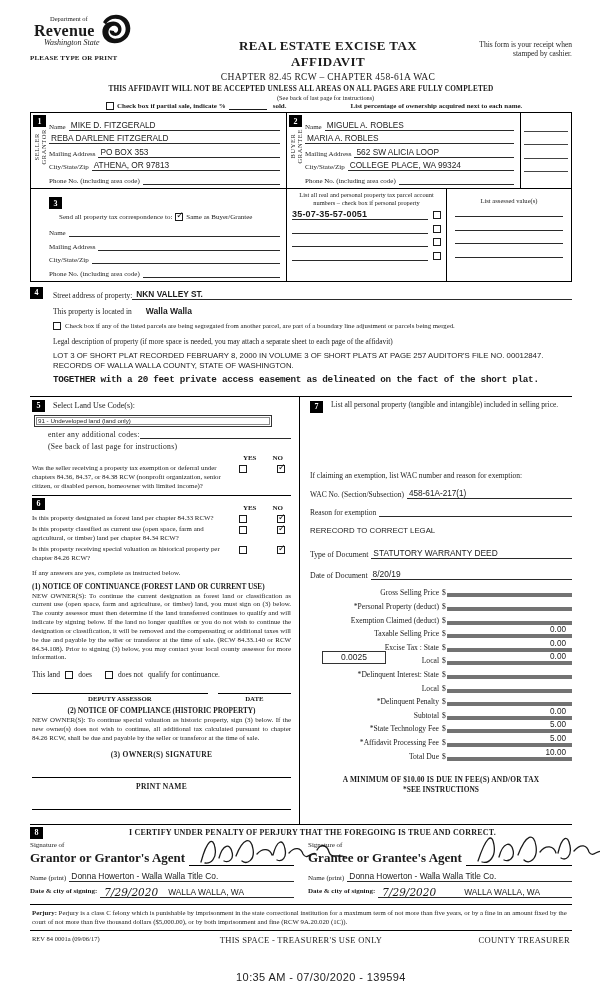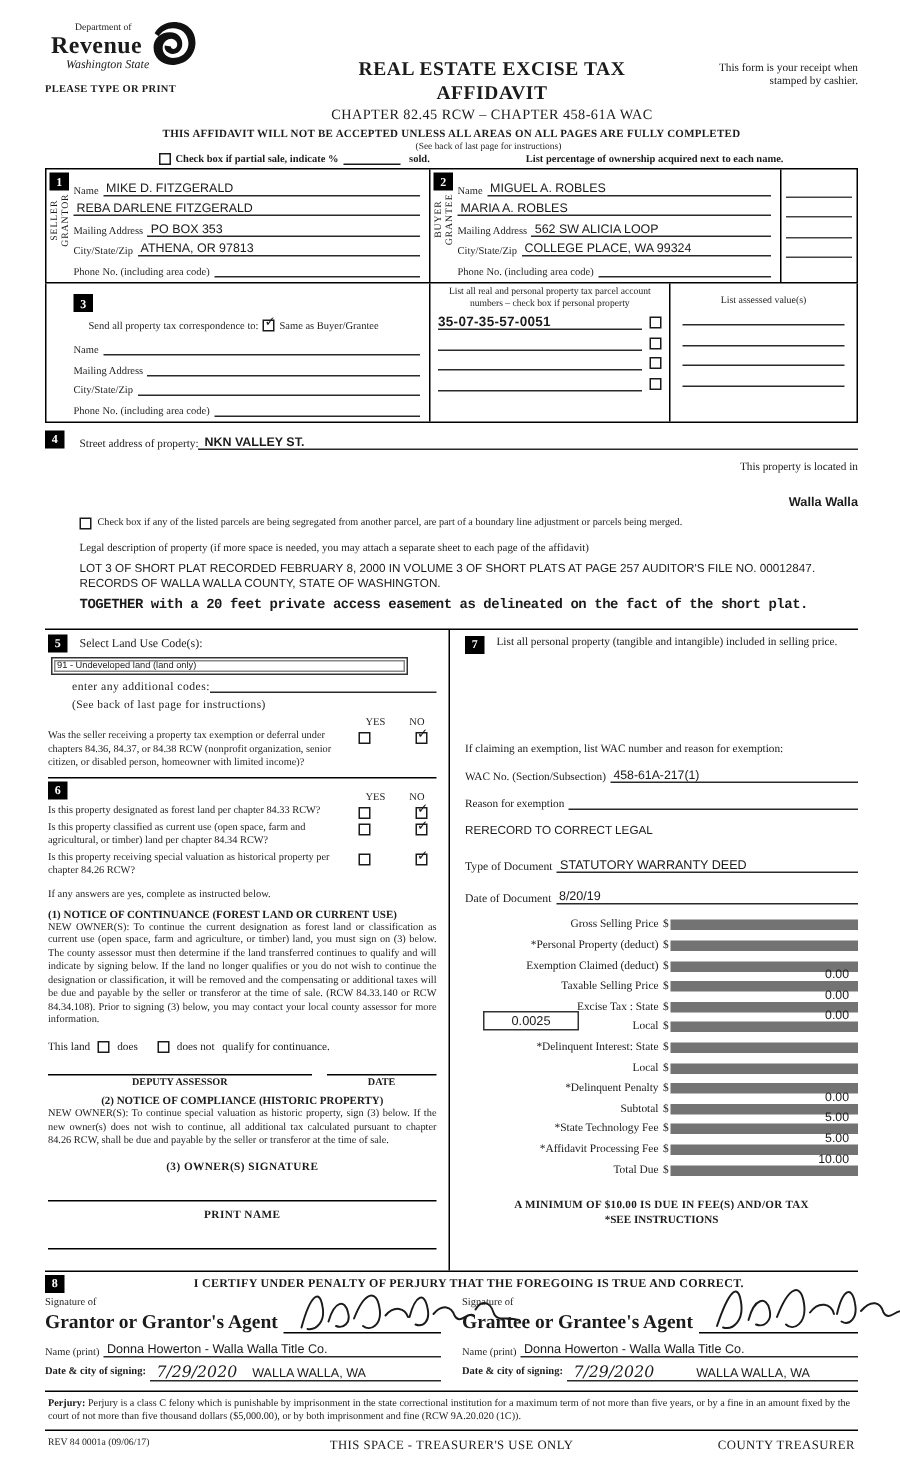--- a/index.html
+++ b/index.html
@@ -76,42 +76,42 @@
   .sec3-right { flex:1; padding:2px 8px; }
   .sec3-right-hdr { font-size:6.6px; text-align:center; margin-top:6px; }
   .aval-line { height:13.5px; border-bottom:1px solid #2a2a2a; }
 
   
   .sec4 { padding-top:5px; font-size:7.5px; }
   .sec4-row1 { display:flex; align-items:flex-end; }
   .sec4-row1 .numbox { margin-right:10px; margin-bottom:1px; }
   .street-val { flex:1; border-bottom:1px solid #2a2a2a; font-family:"Liberation Sans", sans-serif;
                 font-size:8.3px; font-weight:bold; padding-left:4px; }
-  .located-row { margin-top:6px; padding-left:23px; display:flex; gap:14px; align-items:flex-end;flex-direction:column; }
+  .located-row { margin-top:6px; padding-left:23px; display:flex; gap:14px; align-items:flex-end; }
   .located-val { font-family:"Liberation Sans", sans-serif; font-size:8.5px; font-weight:bold; }
   .segregated-row { margin-top:6px; padding-left:23px; display:flex; gap:4px; font-size:6.8px; align-items:center; }
   .legal-label { margin-top:7px; padding-left:23px; font-size:7.3px; }
   .legal1 { margin-top:5px; padding-left:23px; font-family:"Liberation Sans", sans-serif;
             font-size:7.8px; line-height:1.3; width:540px; }
   .legal2 { margin-top:3px; padding-left:23px; font-family:"Liberation Mono", monospace;
             font-size:9.3px; font-weight:bold; line-height:1.25; width:560px; letter-spacing:-0.3px; }
 
   
   .twocol { display:flex; margin-top:10px; border-top:1.5px solid #000; min-height:428px; }
   .lcol { width:270px; flex:none; border-right:1.5px solid #000; padding:3px 8px 0 2px; position:relative; }
   .rcol { flex:1; padding:3px 0 0 10px; }
 
   .sec5-hdr { display:flex; gap:8px; align-items:center; font-size:8px; }
   .landuse-select { border:1.5px solid #333; outline:1px solid #888; outline-offset:-3px;
                     margin:3px 0 0 2px; width:238px; height:12px; font-size:6.2px;
                     font-family:"Liberation Sans", sans-serif; padding:1.5px 3px; }
   .addl-row { display:flex; align-items:flex-end; font-size:7.8px; margin-top:3px; padding-left:16px; letter-spacing:.3px; }
   .addl-row .fill { flex:1; height:9px; }
   .seeback2 { font-size:7.6px; margin-top:3px; padding-left:16px; letter-spacing:.3px; }
-  .yn-head { display:flex; justify-content:flex-end; gap:16px; font-size:7px; font-weight:normal; margin-top:3px; padding-right:8px;text-align:center; }
+  .yn-head { display:flex; justify-content:flex-end; gap:16px; font-size:7px; font-weight:bold; margin-top:3px; padding-right:8px;text-align:center; }
   .q-row { display:flex; margin-top:2px; }
   .q-text { flex:1; font-size:6.9px; line-height:1.3; padding-right:6px; }
   .q-boxes { width:54px; flex:none; display:flex; justify-content:space-between; padding:1px 6px 0 2px; }
   .sec6-bar { border-top:1px solid #000; margin-top:4px; padding-top:2px; display:flex; justify-content:space-between; }
   .notice-ifyes { font-size:7px; margin-top:6px; }
   .notice-title { font-size:7.3px; font-weight:bold; margin-top:5px; }
   .notice-body { font-size:6.9px; line-height:1.28; margin-top:1px; text-align:justify; }
   .thisland-row { display:flex; gap:5px; align-items:center; font-size:7.5px; margin-top:8px; }
   .da-lines { display:flex; gap:10px; margin-top:14px; }
   .da-l1 { flex:2.4; border-bottom:1px solid #000; }
@@ -130,21 +130,21 @@
   .claiming { font-size:7.5px; margin-top:58px; }
   .wac-row, .reason-row { display:flex; align-items:flex-end; font-size:7.5px; margin-top:9px; }
   .wac-row .fval, .reason-row .fval { font-size:8.2px; }
   .rerecord { font-family:"Liberation Sans", sans-serif; font-size:7.8px; margin-top:9px; }
   .doc-row { display:flex; align-items:flex-end; font-size:7.8px; margin-top:11px; }
   .doc-row .fval { font-size:8.4px; }
   .money-table { margin-top:4px; }
   .money-row { display:flex; align-items:flex-end; height:13.6px; font-size:7.6px; position:relative; }
   .money-label { width:132px; flex:none; text-align:right; padding-right:3px; white-space:nowrap; }
   .money-dollar { flex:none; padding-right:1px; }
-  .money-line { flex:1; border-bottom:7px solid #737373; text-align:right;
+  .money-line { flex:1; border-bottom:4px solid #737373; text-align:right;
                 font-family:"Liberation Sans", sans-serif; font-size:8.2px; padding-right:6px; }
   .rate-box { position:absolute; left:12px; bottom:1px; width:64px; height:13px;
               border:1.5px solid #333; text-align:center; font-family:"Liberation Sans", sans-serif;
               font-size:8.5px; line-height:11px; }
   .minimum { font-size:7.4px; font-weight:bold; text-align:center; margin-top:14px; letter-spacing:.2px; }
   .seeinstr { font-size:7.4px; font-weight:bold; text-align:center; margin-top:1px; }
 
   
   .sec8 { border-top:1.5px solid #000; margin-top:0; padding-top:2px; position:relative; }
   .certify-row { display:flex; gap:10px; align-items:center; }

